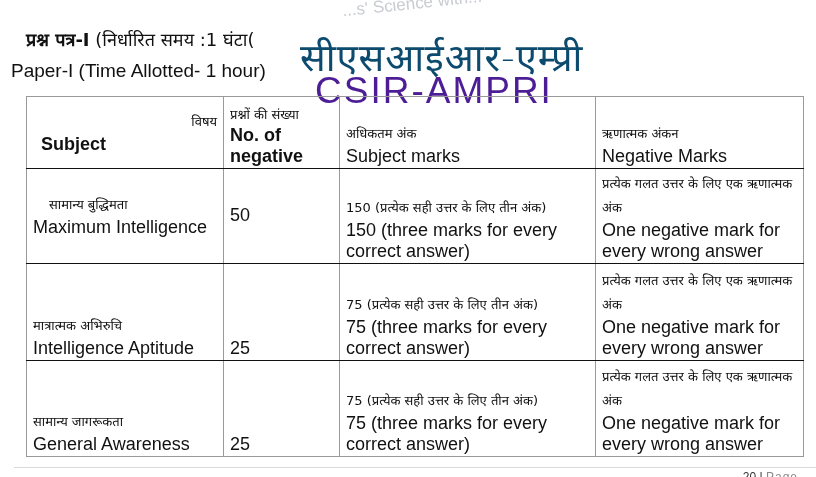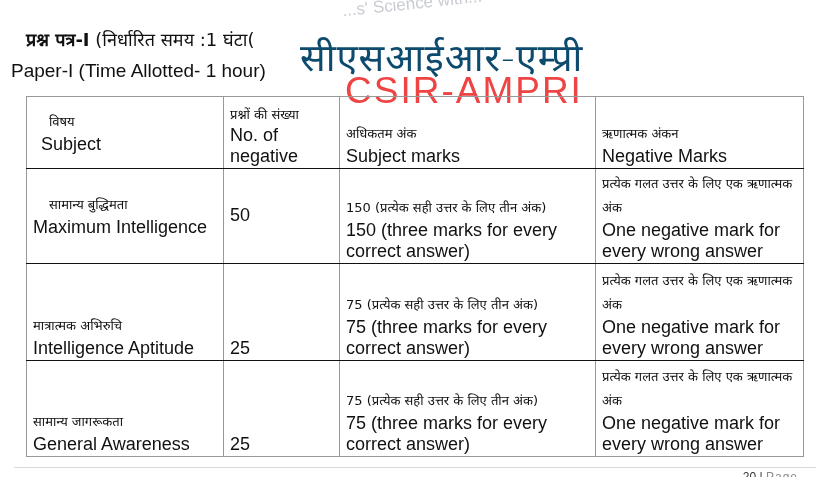--- a/index.html
+++ b/index.html
@@ -5,21 +5,21 @@
     html, body { margin: 0; padding: 0; }
     body {
       width: 816px; height: 477px; overflow: hidden;
       background: #ffffff; position: relative;
       font-family: "Liberation Sans", "DejaVu Sans", sans-serif;
       color: #111111;
     }
     .watermark { position: absolute; color: #cfd2d8; pointer-events: none; white-space: nowrap; }
     .wm-top { left: 342px; top: -6px; font-size: 17px; transform: rotate(-6deg); color: #c9ccd2; }
     .wm-hindi { left: 300px; top: 30px; font-size: 38px; font-family: "DejaVu Sans", sans-serif; font-weight: 300; color: #0c4a6e; letter-spacing: 1px; }
-    .wm-eng { left: 345px; top: 70px; font-size: 37px; font-weight: 400; color: #ef4444; letter-spacing: 2px; text-align: right; }
+    .wm-eng { left: 315px; top: 70px; font-size: 37px; font-weight: 400; color: #4c1d95; letter-spacing: 2px; text-align: right; }
 
     .title-hi { position: absolute; left: 26px; top: 27px; font-size: 18px; font-family: "DejaVu Sans", sans-serif; }
     .title-hi b { font-weight: bold; }
     .title-en { position: absolute; left: 11px; top: 60px; font-size: 19px; }
 
     table.main {
       position: absolute; left: 26px; top: 96px;
       border-collapse: collapse; table-layout: fixed;
       width: 777px;
     }
@@ -30,29 +30,29 @@
     table.main { border: 1.5px solid #111; }
     table.main tr.hdr td { border-bottom: 1.5px solid #111; }
     table.main tr.r1 td { border-bottom: 1.5px solid #111; }
     table.main tr.r2 td { border-bottom: 1.5px solid #111; }
     .col1 { width: 197px; }
     .col2 { width: 116px; }
     .col3 { width: 256px; }
     .col4 { width: 208px; }
     .hi { font-family: "DejaVu Sans", sans-serif; font-size: 13px; line-height: 24px; display: block; }
     .en { display: block; }
-    .bold { font-weight: normal; }
+    .bold { font-weight: bold; }
     .center { }
     .hdr td { height: 70px; }
     .r1 td { height: 93px; }
     .r2 td { height: 95px; }
     .r3 td { height: 94px; }
     .mid { vertical-align: middle !important; }
     .subj-hdr { padding-left: 14px !important; vertical-align: middle !important; }
-    .subj-hdr .hi { padding-left: 8px; }
+    .subj-hdr .hi { padding-left: 8px; text-align: right; }
     .gi { padding-left: 6px; margin-top: 24px; }
     .gi .hi { padding-left: 16px; }
 
     .footer-line { position: absolute; left: 14px; right: 0; top: 467px; height: 1px; background: #d9d9d9; }
     .page-num { position: absolute; right: 18px; top: 470px; font-size: 12px; color: #333; white-space: nowrap; }
     .page-num .pg { color: #8a8a8a; letter-spacing: 1px; }
   </style>
 </head>
 <body>
 

